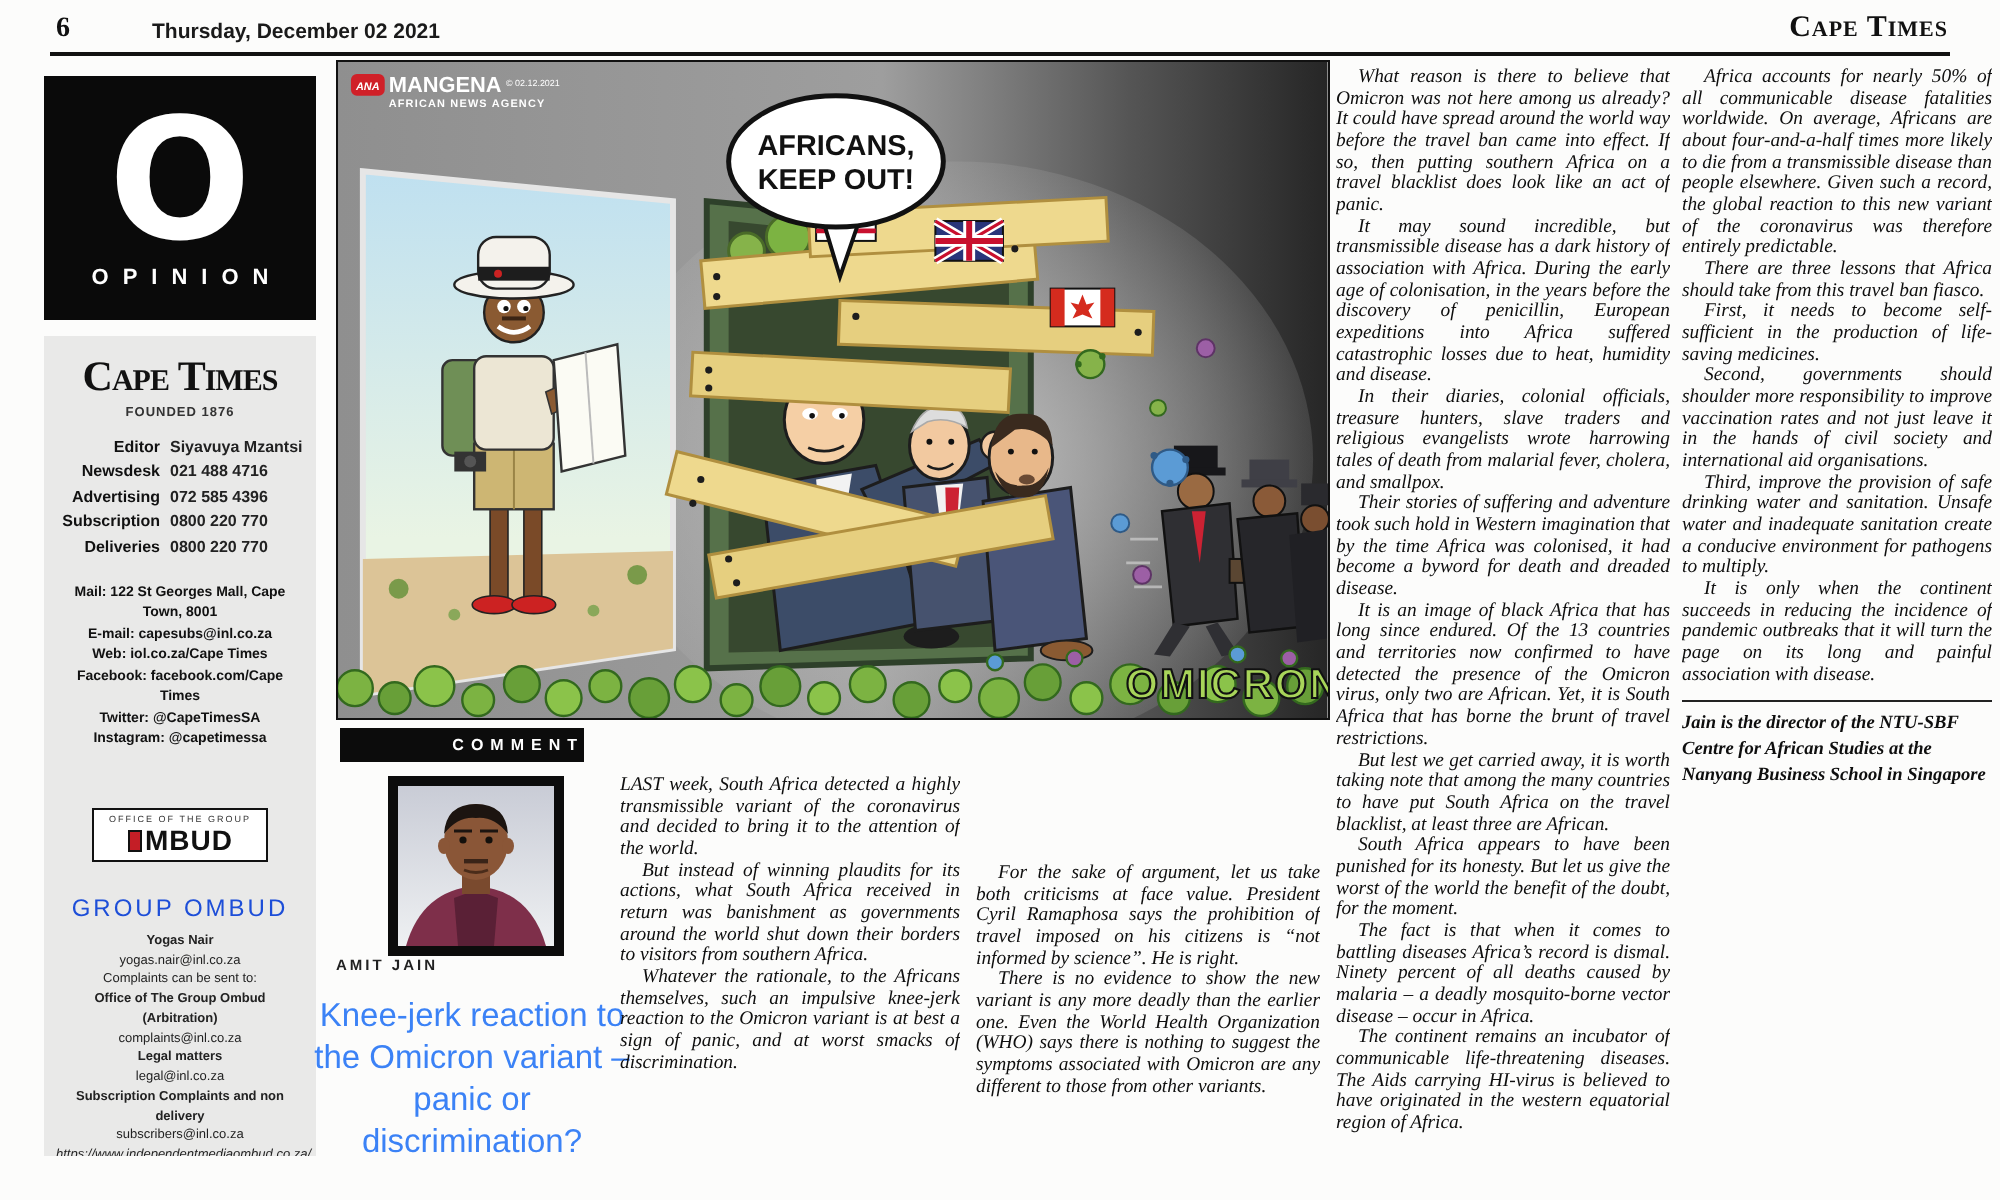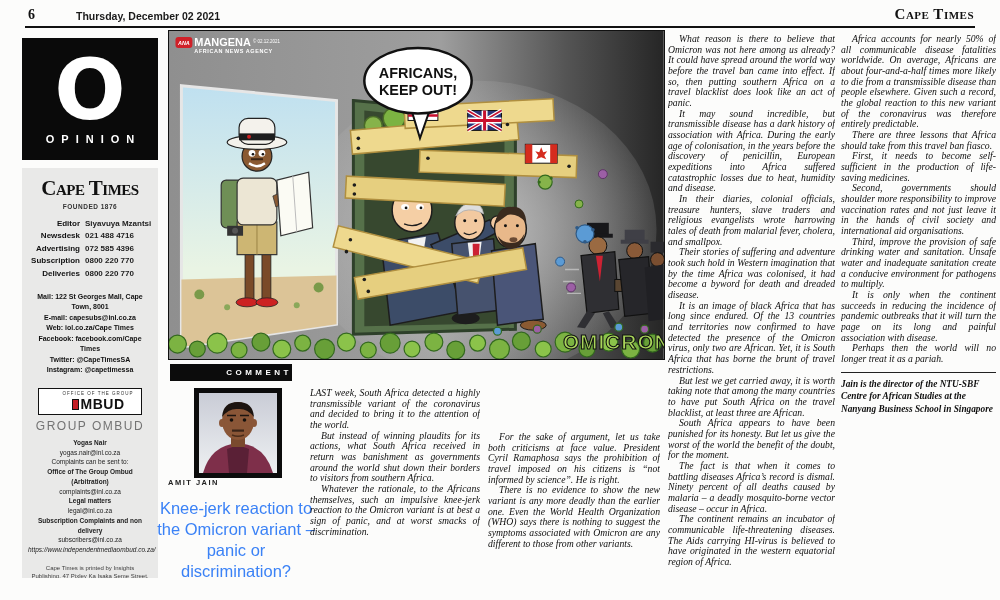--- a/index.html
+++ b/index.html
@@ -20,27 +20,27 @@
             box-sizing:border-box;padding:10px 6px 0 6px;text-align:center;overflow:hidden;}
   .mh-title{font-family:"Liberation Serif",serif;font-weight:bold;font-size:21px;
             font-variant:small-caps;letter-spacing:-.5px;line-height:1;}
   .mh-founded{font-size:6.5px;font-weight:bold;color:#333;margin-top:4px;letter-spacing:.5px;}
   .mh-contacts{margin:8px auto 0 auto;width:124px;}
   .contact-row{display:flex;font-size:8px;line-height:1.55;}
   .c-label{width:52px;text-align:right;font-weight:bold;padding-right:5px;}
   .c-value{text-align:left;font-weight:bold;color:#222;}
   .mh-address div{font-size:7px;font-weight:bold;line-height:1.5;}
   .mh-address{margin-top:12px;}
-  .mbud-box{width:86px;margin:12px auto 0 auto;background:#fff;border:1.5px solid #111;
-            padding:2px 0 3px 16px;}
+  .mbud-box{width:86px;margin:28px auto 0 auto;background:#fff;border:1.5px solid #111;
+            padding:2px 0 3px 0;}
   .mbud-top{font-size:4.5px;letter-spacing:1px;color:#333;}
   .mbud-main{font-size:14px;font-weight:bold;letter-spacing:.5px;line-height:1;margin-top:1px;}
   .mbud-ico{display:inline-block;width:5px;height:9px;background:#c41e26;border:1px solid #111;
             vertical-align:-1px;margin-right:2px;}
-  .group-ombud{font-size:12px;color:#737373;letter-spacing:1.5px;margin-top:4px;}
+  .group-ombud{font-size:12px;color:#1d4ed8;letter-spacing:1.5px;margin-top:16px;}
   .ombud-lines div{font-size:6.5px;line-height:1.5;color:#222;}
   .ombud-lines{margin-top:5px;}
   .imprint{font-size:6px;line-height:1.42;color:#3c3c3c;margin:9px 3px 0 3px;}
   
   .cartoon{position:absolute;left:168px;top:30px;width:497px;height:330px;
            border:1.5px solid #111;box-sizing:border-box;background:#8d8d8d;}
   .cartoon svg{display:block;width:100%;height:100%;}
   
   .comment-bar{position:absolute;left:170px;top:364px;width:122px;height:17px;background:#0c0c0c;
                color:#fff;font-size:8px;font-weight:bold;letter-spacing:3.5px;text-align:right;
@@ -415,18 +415,17 @@
       <p>The continent remains an incubator of communicable life-threatening diseases. The Aids carrying HI-virus is believed to have originated in the western equatorial region of Africa.</p>
     </div>
   <div class="article-col col-4">
     <div>
         <p>Africa accounts for nearly 50% of all communicable disease fatalities worldwide. On average, Africans are about four-and-a-half times more likely to die from a transmissible disease than people elsewhere. Given such a record, the global reaction to this new variant of the coronavirus was therefore entirely predictable.</p>
         <p>There are three lessons that Africa should take from this travel ban fiasco.</p>
         <p>First, it needs to become self-sufficient in the production of life-saving medicines.</p>
         <p>Second, governments should shoulder more responsibility to improve vaccination rates and not just leave it in the hands of civil society and international aid organisations.</p>
         <p>Third, improve the provision of safe drinking water and sanitation. Unsafe water and inadequate sanitation create a conducive environment for pathogens to multiply.</p>
         <p>It is only when the continent succeeds in reducing the incidence of pandemic outbreaks that it will turn the page on its long and painful association with disease.</p>
-        <p>Perhaps then the world will no longer treat it as a pariah.</p>
       </div>
     <div class="bio">Jain is the director of the NTU-SBF Centre for African Studies at the Nanyang Business School in Singapore</div>
   </div>
 
 </div>
 
 </body></html>

